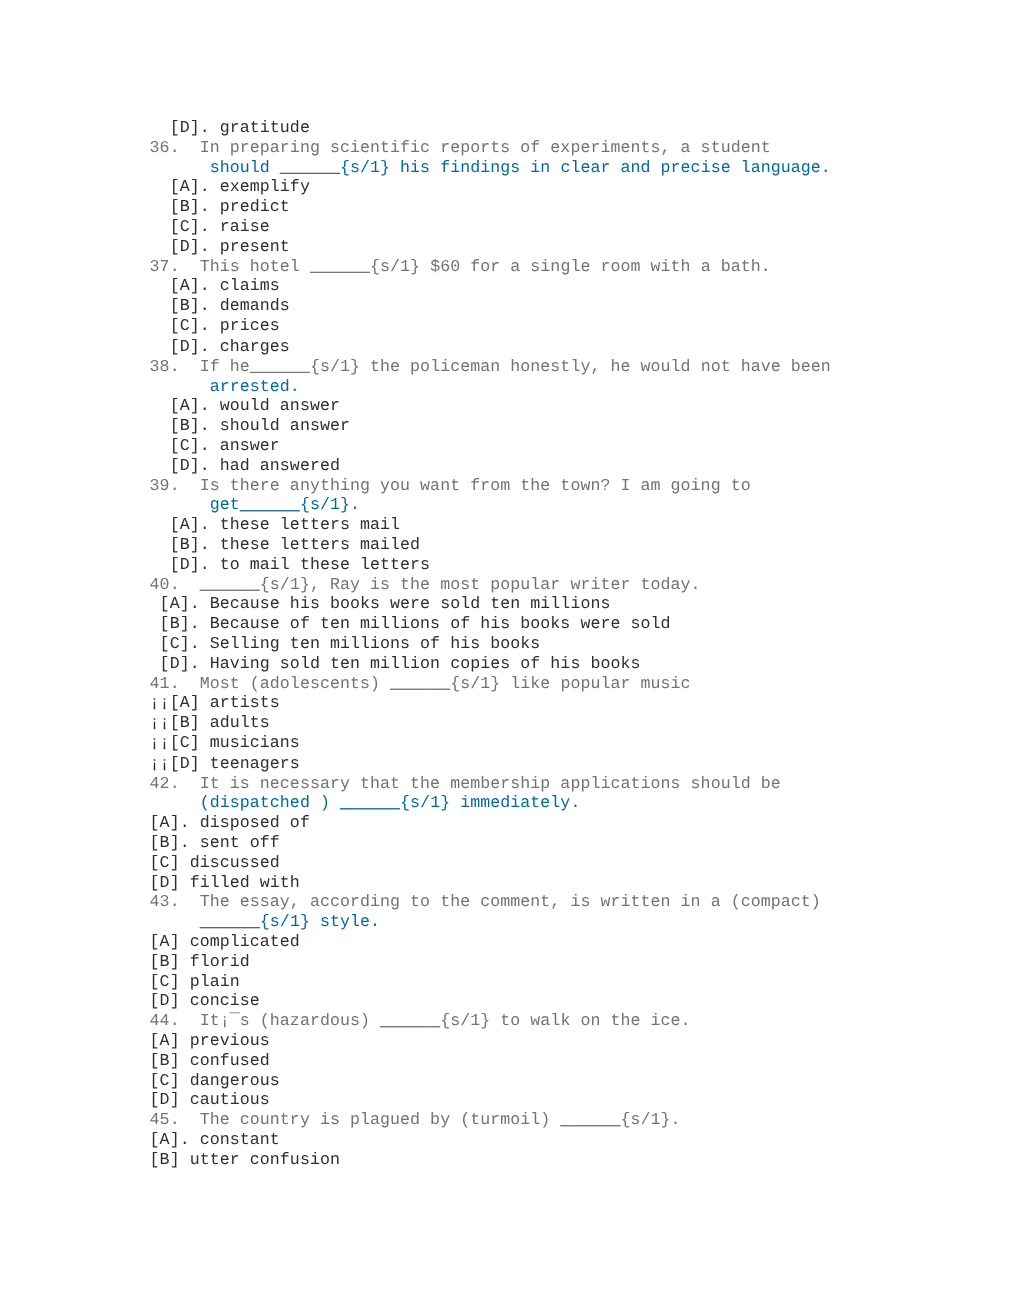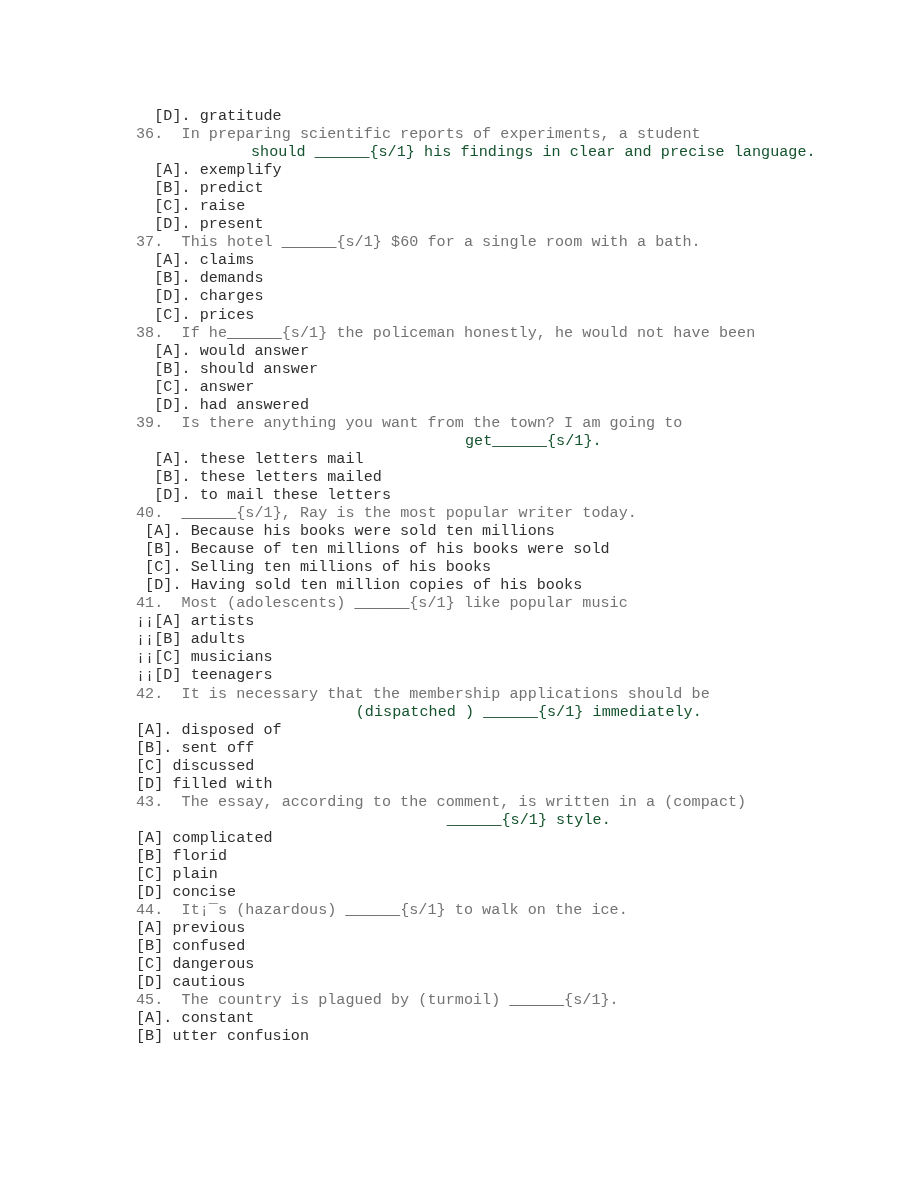--- a/index.html
+++ b/index.html
@@ -35,21 +35,21 @@
     line-height: 18.05px;
     color: #2b2b2b;
     white-space: pre;
     letter-spacing: 0.05px;
     height: 18.05px;
     -webkit-font-smoothing: none;
   }
   
   .q-line { color: #737373; }
   .opt-line { color: #2f2f2f; }
-  .cont-line { color: #14532d; text-align: center; }
+  .cont-line { color: #0369a1; }
   .blank {
     text-decoration: underline;
     text-decoration-color: #777;
     text-underline-offset: 1px;
   }
 </style>
 </head>
 <body>
 
 <div id="sheet">
@@ -57,23 +57,24 @@
       <div class="line opt-line">  [D]. gratitude</div>
       <div class="line q-line">36.  In preparing scientific reports of experiments, a student</div>
       <div class="line cont-line">      should <span class="blank">______</span>{s/1} his findings in clear and precise language.</div>
       <div class="line opt-line">  [A]. exemplify</div>
       <div class="line opt-line">  [B]. predict</div>
       <div class="line opt-line">  [C]. raise</div>
       <div class="line opt-line">  [D]. present</div>
       <div class="line q-line">37.  This hotel <span class="blank">______</span>{s/1} $60 for a single room with a bath.</div>
       <div class="line opt-line">  [A]. claims</div>
       <div class="line opt-line">  [B]. demands</div>
+      <div class="line opt-line">  [C]. prices</div>
       <div class="line opt-line">  [D]. charges</div>
-      <div class="line opt-line">  [C]. prices</div>
       <div class="line q-line">38.  If he<span class="blank">______</span>{s/1} the policeman honestly, he would not have been</div>
+      <div class="line cont-line">      arrested.</div>
       <div class="line opt-line">  [A]. would answer</div>
       <div class="line opt-line">  [B]. should answer</div>
       <div class="line opt-line">  [C]. answer</div>
       <div class="line opt-line">  [D]. had answered</div>
       <div class="line q-line">39.  Is there anything you want from the town? I am going to</div>
       <div class="line cont-line">      get<span class="blank">______</span>{s/1}.</div>
       <div class="line opt-line">  [A]. these letters mail</div>
       <div class="line opt-line">  [B]. these letters mailed</div>
       <div class="line opt-line">  [D]. to mail these letters</div>
       <div class="line q-line">40.  <span class="blank">______</span>{s/1}, Ray is the most popular writer today.</div>

